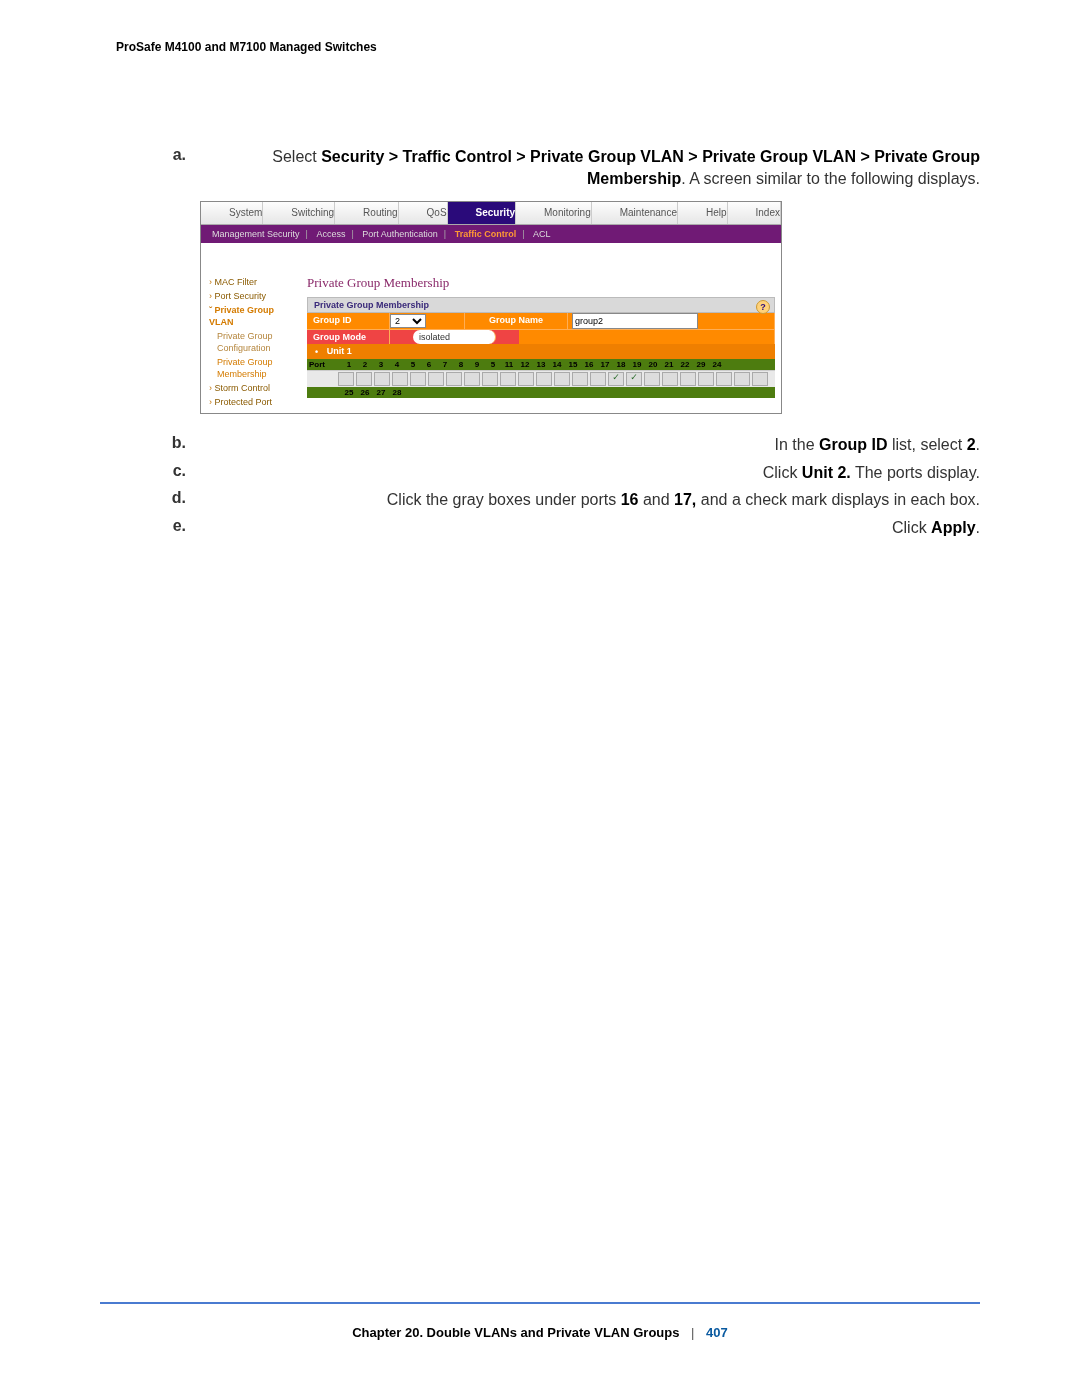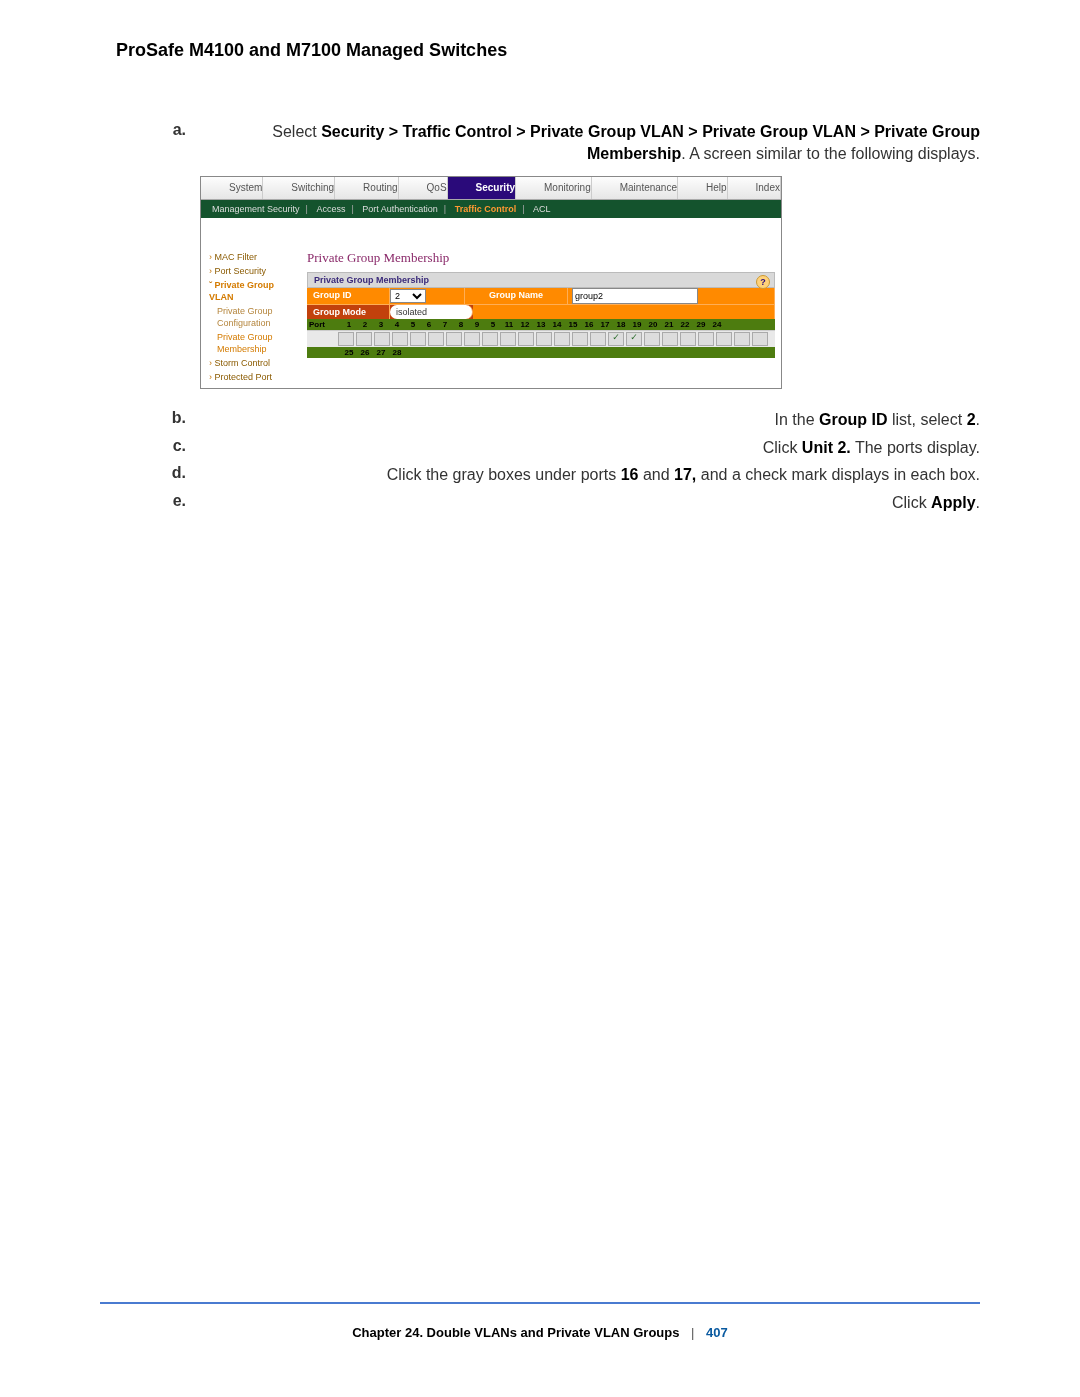--- a/index.html
+++ b/index.html
@@ -9,23 +9,23 @@
     background: #fff;
     color: #000;
     width: 1080px;
   }
   .page {
     padding: 40px 100px 40px 100px;
     min-height: 1280px;
     position: relative;
   }
   .doc-header {
-    font-size: 18px;
-    font-weight: bold;
-    margin-bottom: 60px;
+    font-size: 12px;
+    font-weight: bold;
+    margin-bottom: 92px;
     padding-left: 16px;
   }
   .list-item {
     font-size: 16px;
     color: #333;
     margin: 6px 0 6px 60px;
     display: flex;
   }
   .list-letter {
     font-weight: bold;
@@ -63,21 +63,21 @@
     border-right: 1px solid #ccc;
     line-height: 22px;
     background: linear-gradient(#fdfdfd,#e6e6e6);
   }
   .tab.active {
     background: #2a0a7a;
     color: #fff;
     font-weight: bold;
   }
   .subnav {
-    background: #14532d;
+    background: #701a75;
     color: #fff;
     font-size: 9px;
     padding: 4px 8px;
   }
   .subnav span { color: #ddd; margin: 0 3px; }
   .subnav .sep { color: #aaa; }
   .subnav .active { color: #ff9933; font-weight: bold; }
   .main-area {
     display: flex;
     background: #fff;
@@ -158,25 +158,26 @@
   .orange-row .label2 { width: 90px; text-align:center; flex-shrink:0; }
   .orange-row .val2wrap { flex:1; padding:0 4px 0 4px; }
   .orange-row .val2 {
     width: 120px; height:12px;
     font-size: 9px;
     background:#fff;
     border:1px solid #888;
   }
   .mode-row {
     display: flex;
-    background: #c2410c;
+    background: #ef4444;
     color: #fff;
     font-size: 9px;
     font-weight: bold;
     border-top: 1px solid #ffae55;
+    gap: 23px;
   }
   .mode-row .cell { padding: 2px 6px; border-right: 1px solid #ffae55; }
   .mode-row .label1 { width: 70px; flex-shrink:0; }
   .mode-row .val { width: 70px; flex-shrink:0; background:#fff; color:#333; font-weight:normal;border-radius:7px; }
   .mode-row .rest { flex:1; background:#ff8a00; }
   .unit-row {
     background: #ef7f00;
     color: #fff;
     font-size: 9px;
     font-weight: bold;
@@ -299,20 +300,24 @@
           </div>
           <div class="cell label2">Group Name</div>
           <div class="cell val2wrap">
             <input class="val2" value="group2" style="">
           </div>
         </div>
         <div class="mode-row">
           <div class="cell label1">Group Mode</div>
           <div class="cell val">isolated</div>
           <div class="cell rest"></div>
+        </div>
+        <div class="unit-row">
+          <span class="dot">•</span>
+          <span>Unit 1</span>
         </div>
         <div class="port-header">
           <div class="plabel">Port</div>
           <div id="ph1" style="display:flex">
               <div class="p">1</div>
               <div class="p">2</div>
               <div class="p">3</div>
               <div class="p">4</div>
               <div class="p">5</div>
               <div class="p">6</div>
@@ -398,17 +403,17 @@
   </div>
   <div class="list-item">
     <div class="list-letter">e.</div>
     <div class="list-text">
       <span>Click </span><span class="b">Apply</span><span>.</span>
     </div>
   </div>
 
   <div class="footer-rule"></div>
   <div class="footer">
-    <span>Chapter 24.  Double VLANs and Private VLAN Groups</span>
+    <span>Chapter 20.  Double VLANs and Private VLAN Groups</span>
     <span class="sep">|</span>
     <span class="pg">407</span>
   </div>
 </div>
 
 </body></html>

